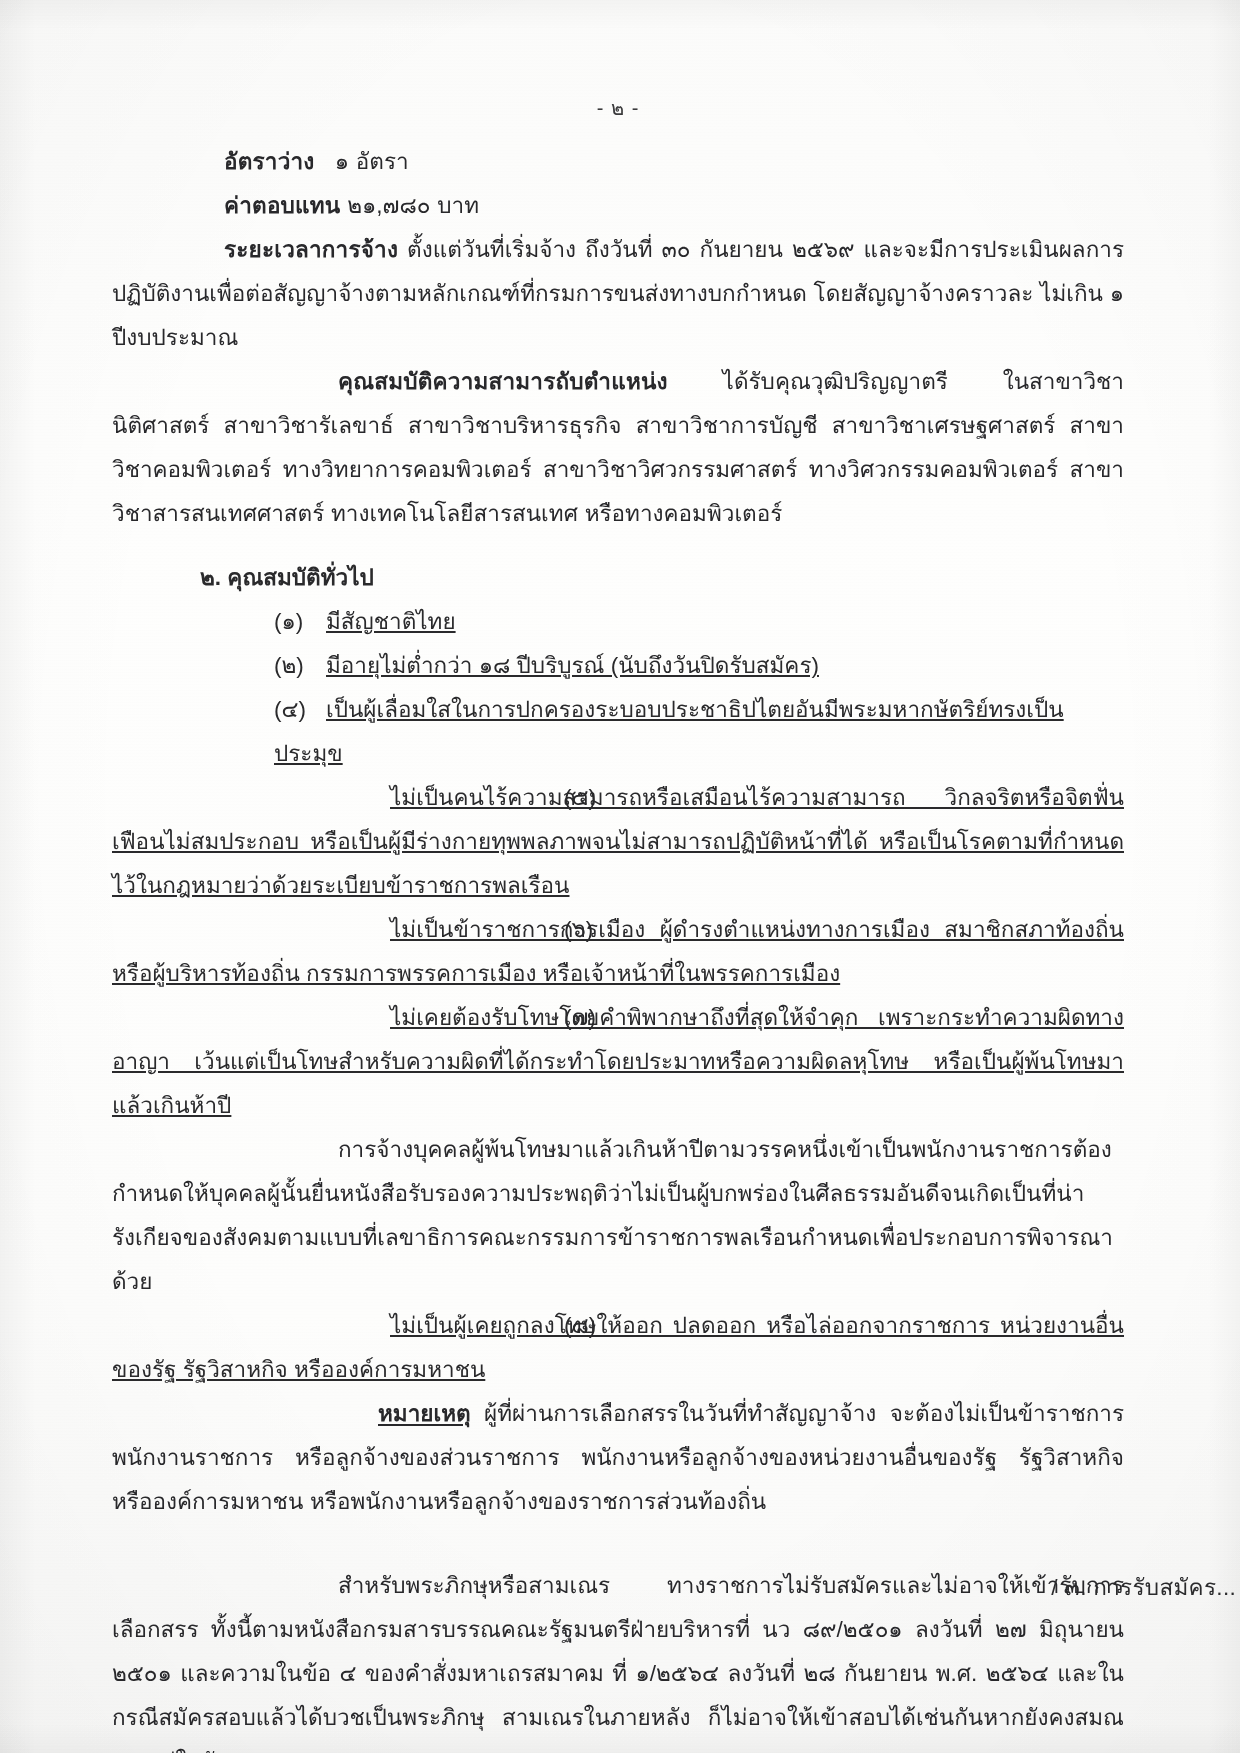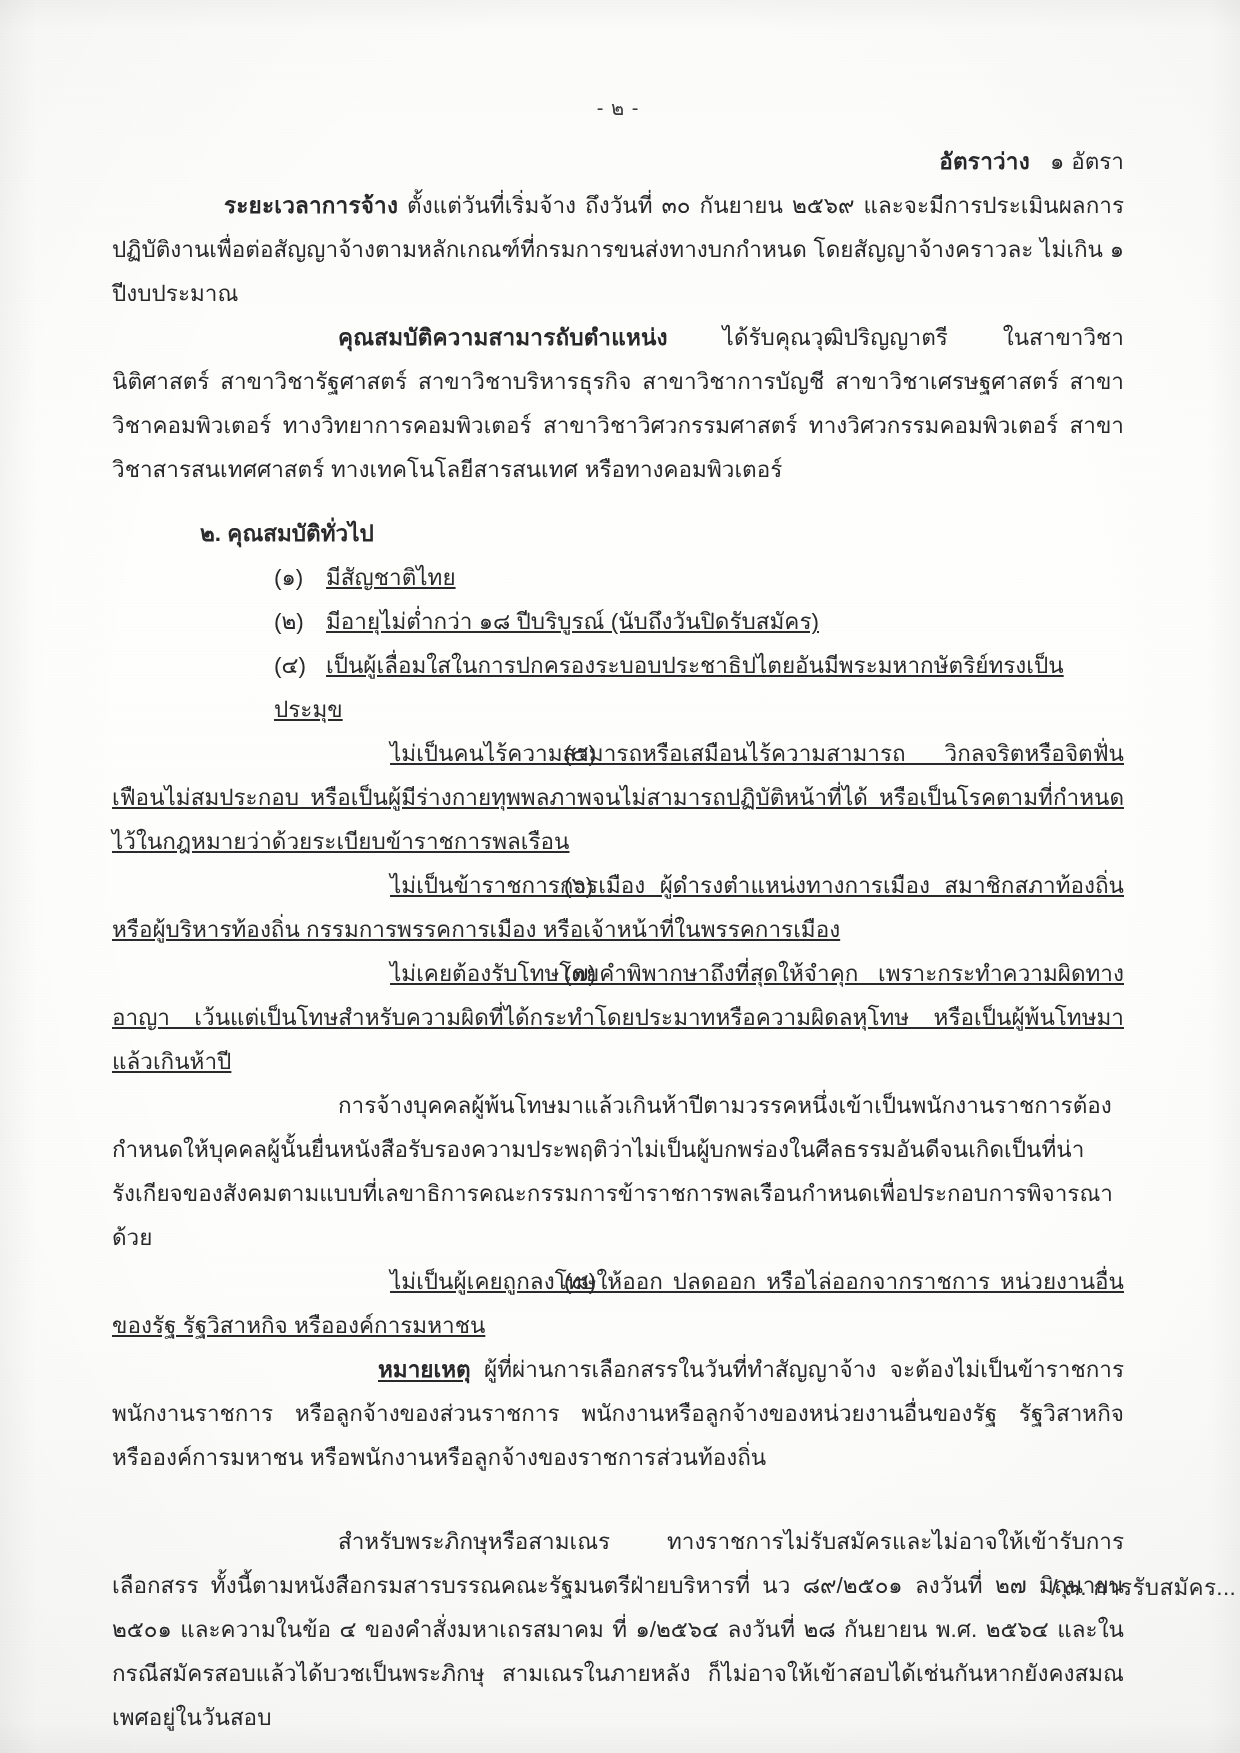--- a/index.html
+++ b/index.html
@@ -70,21 +70,21 @@
     margin: 0;
     word-spacing: .5px;
   }
   .para.indent {
     text-indent: 112px;
   }
   .para.indent-lg {
     text-indent: 226px;
   }
   .para.no-just {
-    text-align: right;
+    text-align: left;
   }
   .lead {
     font-weight: bold;
     letter-spacing: .2px;
   }
   .underline {
     text-decoration: underline;
     text-underline-offset: 3px;
     font-weight: bold;
     margin-left: 40px;
@@ -140,25 +140,26 @@
 <div class="page">
   <div class="scan-grain"></div>
   <div class="edge-shade"></div>
 
   <div class="content">
 
     <div class="page-number">- ๒ -</div>
 
     <p class="para indent no-just"><span class="lead">อัตราว่าง</span>&nbsp;&nbsp; <span>๑  อัตรา</span></p>
 
+    <p class="para indent no-just"><span class="lead">ค่าตอบแทน</span> <span>๒๑,๗๘๐ บาท</span></p>
 
 
     <p class="para indent"><span class="lead">ระยะเวลาการจ้าง</span> <span>ตั้งแต่วันที่เริ่มจ้าง ถึงวันที่ ๓๐ กันยายน ๒๕๖๙ และจะมีการประเมินผลการปฏิบัติงานเพื่อต่อสัญญาจ้างตามหลักเกณฑ์ที่กรมการขนส่งทางบกกำหนด โดยสัญญาจ้างคราวละ ไม่เกิน ๑ ปีงบประมาณ</span></p>
 
-    <p class="para indent-lg"><span class="lead">คุณสมบัติความสามารถับตำแหน่ง</span> <span>ได้รับคุณวุฒิปริญญาตรี ในสาขาวิชานิติศาสตร์ สาขาวิชารัฐศาสตร์ สาขาวิชาบริหารธุรกิจ สาขาวิชาการบัญชี สาขาวิชาเศรษฐศาสตร์ สาขาวิชาคอมพิวเตอร์ ทางวิทยาการคอมพิวเตอร์ สาขาวิชาวิศวกรรมศาสตร์ ทางวิศวกรรมคอมพิวเตอร์ สาขาวิชาสารสนเทศศาสตร์ ทางเทคโนโลยีสารสนเทศ หรือทางคอมพิวเตอร์</span></p>
+    <p class="para indent-lg"><span class="lead">คุณสมบัติความสามารถับตำแหน่ง</span> <span>ได้รับคุณวุฒิปริญญาตรี ในสาขาวิชานิติศาสตร์ สาขาวิชารัเลขาธ์ สาขาวิชาบริหารธุรกิจ สาขาวิชาการบัญชี สาขาวิชาเศรษฐศาสตร์ สาขาวิชาคอมพิวเตอร์ ทางวิทยาการคอมพิวเตอร์ สาขาวิชาวิศวกรรมศาสตร์ ทางวิศวกรรมคอมพิวเตอร์ สาขาวิชาสารสนเทศศาสตร์ ทางเทคโนโลยีสารสนเทศ หรือทางคอมพิวเตอร์</span></p>
 
     <div class="block-gap"></div>
 
     <p class="section-head">๒.  คุณสมบัติทั่วไป</p>
 
     <ul class="list">
       <li class="list-item li-short"><span class="num">(๑)</span><span>มีสัญชาติไทย</span></li>
 
       <li class="list-item li-short"><span class="num">(๒)</span><span>มีอายุไม่ต่ำกว่า ๑๘ ปีบริบูรณ์ (นับถึงวันปิดรับสมัคร)</span></li>
 

